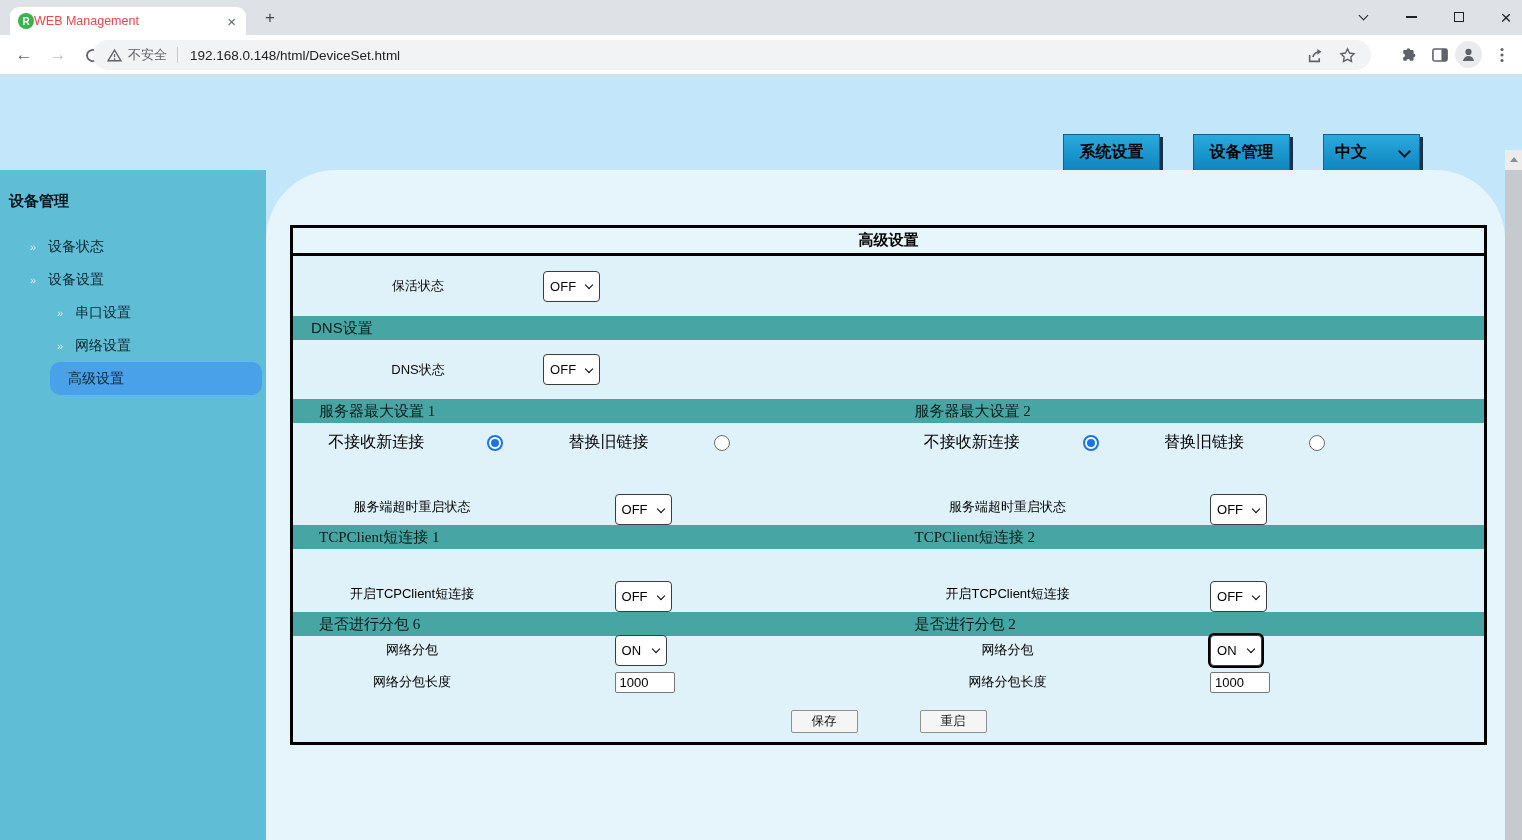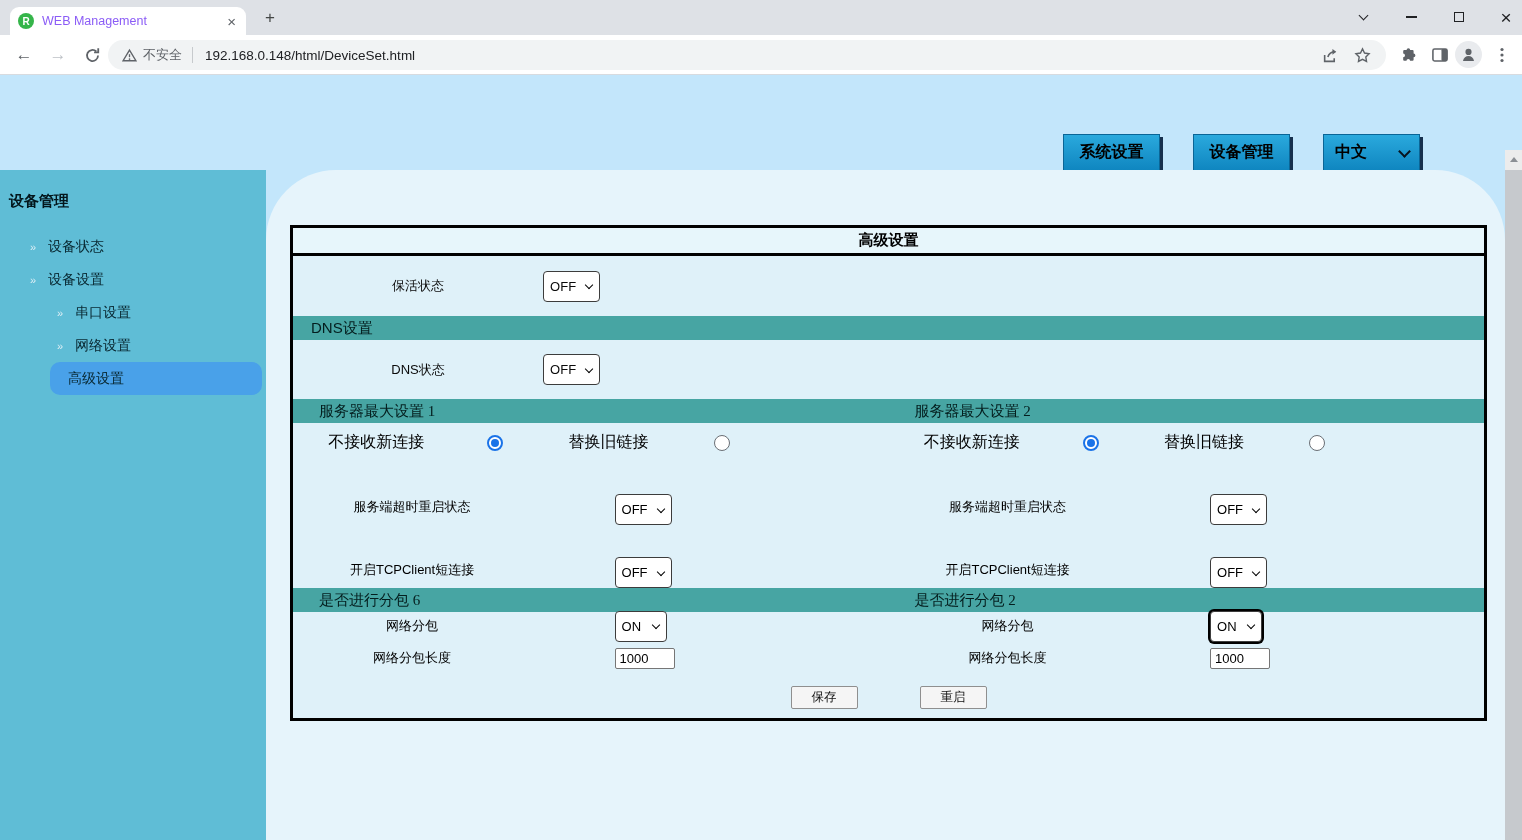--- a/index.html
+++ b/index.html
@@ -4,32 +4,32 @@
 <style>
   html,body{margin:0;padding:0;}
   body{width:1522px;height:840px;position:relative;overflow:hidden;
        font-family:"Liberation Sans","DejaVu Sans",sans-serif;background:#c3e6fb;}
   
   .tabbar{position:absolute;left:0;top:0;width:1522px;height:35px;background:#dee1e6;}
   .tab{position:absolute;left:10px;top:7px;width:236px;height:28px;background:#fff;
        border-radius:9px 9px 0 0;display:flex;align-items:center;padding:0 8px;box-sizing:border-box;}
   .favicon{width:16px;height:16px;border-radius:50%;background:#35b54a;color:#fff;font-size:10px;
        font-weight:bold;display:flex;align-items:center;justify-content:center;flex:0 0 16px;}
-  .tab-title{font-size:12.5px;color:#8b5cf6;margin-left:8px;flex:1;white-space:nowrap;overflow:hidden;}
+  .tab-title{font-size:12.5px;color:#ef4444;flex:1;white-space:nowrap;overflow:hidden;}
   .tab-close{color:#5f6368;font-size:15px;line-height:15px;padding:0 2px;cursor:default;}
   .newtab{position:absolute;left:258px;top:8px;width:24px;height:20px;color:#444746;font-size:17px;
        display:flex;align-items:center;justify-content:center;}
   .winctl{position:absolute;top:0;height:34px;width:34px;display:flex;align-items:center;justify-content:center;color:#202124;}
   .chev{display:inline-block;width:6px;height:6px;border-right:1.6px solid #202124;border-bottom:1.6px solid #202124;transform:rotate(45deg);}
   .win-min{width:11px;height:1.4px;background:#202124;display:inline-block;}
   .win-max{width:10px;height:10px;border:1.4px solid #202124;display:inline-block;box-sizing:border-box;}
   .win-close{font-size:19px;line-height:19px;}
   .toolbar{position:absolute;left:0;top:35px;width:1522px;height:40px;background:#fff;border-bottom:1px solid #d8dbdf;box-sizing:border-box;}
   .navico{position:absolute;top:8px;width:24px;height:24px;display:flex;align-items:center;justify-content:center;font-size:17px;color:#5f6368;}
-  .addr{position:absolute;left:108px;top:5px;width:1278px;height:30px;border-radius:15px;background:#f1f3f4;
+  .addr{position:absolute;left:93px;top:5px;width:1278px;height:30px;border-radius:15px;background:#f1f3f4;
         display:flex;align-items:center;padding:0 12px 0 14px;box-sizing:border-box;}
   .sec-label{font-size:13px;color:#5f6368;margin:0 10px 0 6px;}
   .addr-sep{width:1px;height:16px;background:#c7cacd;margin-right:12px;}
   .url{font-size:13.5px;color:#202124;flex:1;}
   .addr-ico{width:24px;height:24px;display:flex;align-items:center;justify-content:center;margin-left:8px;}
   .avatar{position:absolute;left:1455px;top:6px;width:27px;height:27px;border-radius:50%;background:#e9ebee;
         display:flex;align-items:center;justify-content:center;}
   
   .page{position:absolute;left:0;top:75px;width:1522px;height:765px;background:#c3e6fb;}
   .nav-btn{position:absolute;top:59px;width:97px;height:37px;display:flex;align-items:center;justify-content:center;
@@ -258,20 +258,24 @@
         </div>
         <div class="half" style="align-items:flex-start;">
           <span class="lbl" style="padding-top:4px;">服务端超时重启状态</span>
           <span class="ctl"><span class="sel">
             <span class="sv">OFF</span>
             <span class="chev3"></span>
           </span></span>
         </div>
       </div>
 
+      <div class="band">
+        <span class="b-cell">TCPClient短连接 1</span>
+        <span class="b-cell">TCPClient短连接 2</span>
+      </div>
       <div class="halfpair top-align" style="height:63px;">
         <div class="half" style="align-items:flex-start;">
           <span class="lbl" style="padding-top:4px;">开启TCPClient短连接</span>
           <span class="ctl"><span class="sel">
             <span class="sv">OFF</span>
             <span class="chev3"></span>
           </span></span>
         </div>
         <div class="half" style="align-items:flex-start;">
           <span class="lbl" style="padding-top:4px;">开启TCPClient短连接</span>

